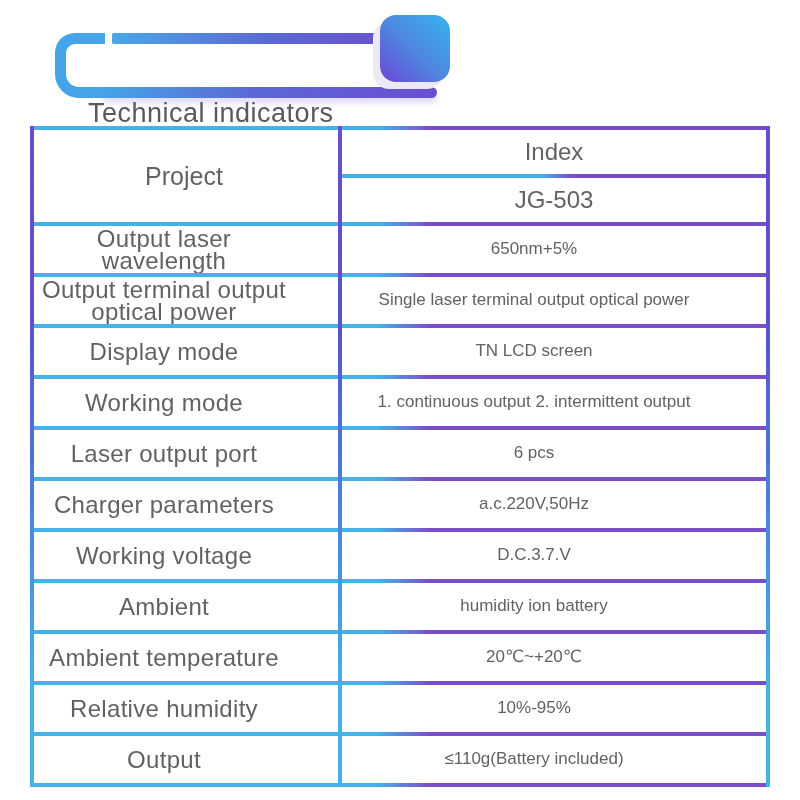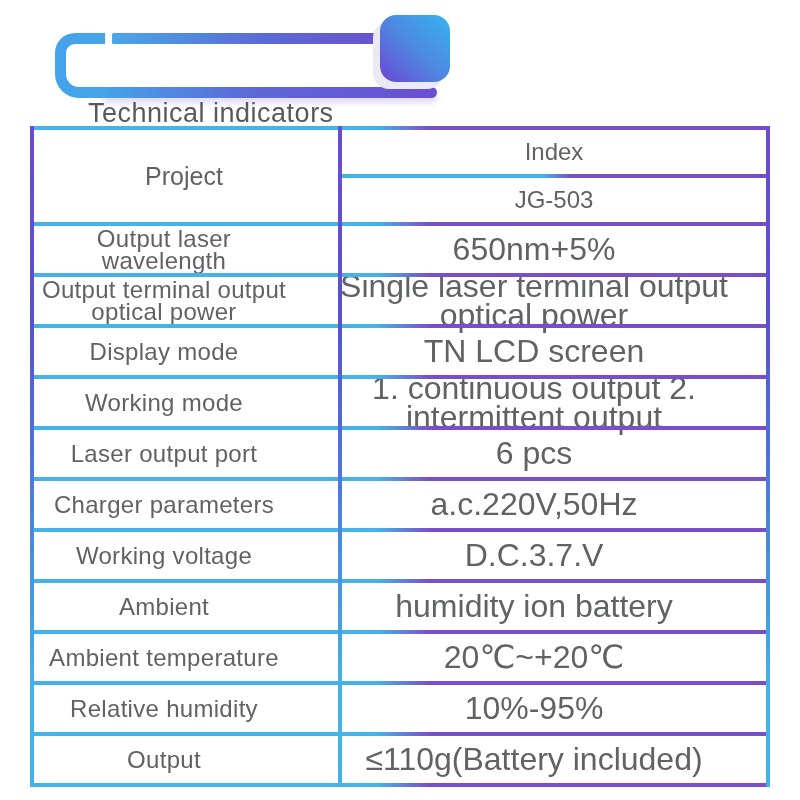--- a/index.html
+++ b/index.html
@@ -61,21 +61,21 @@
     padding:0 4px;
   }
 
   .header-row { display:flex; }
   .project-cell { width:308px; font-size:25px; }
   .right-col { flex:1; display:flex; flex-direction:column; }
   .right-col .sub { height:44px; font-size:24px; }
 
   .trow { display:flex; height:47px; }
   .trow .left  { width:268px; font-size:24px; letter-spacing:0.3px; }
-  .trow .right { flex:1; font-size:32px; }
+  .trow .right { flex:1; font-size:17px; }
 </style>
 </head>
 <body>
 
 <div class="page">
 
   <div class="header">
     <div class="bracket"></div>
     <div class="top-bar"></div>
     <div class="bottom-bar-ext"></div>

